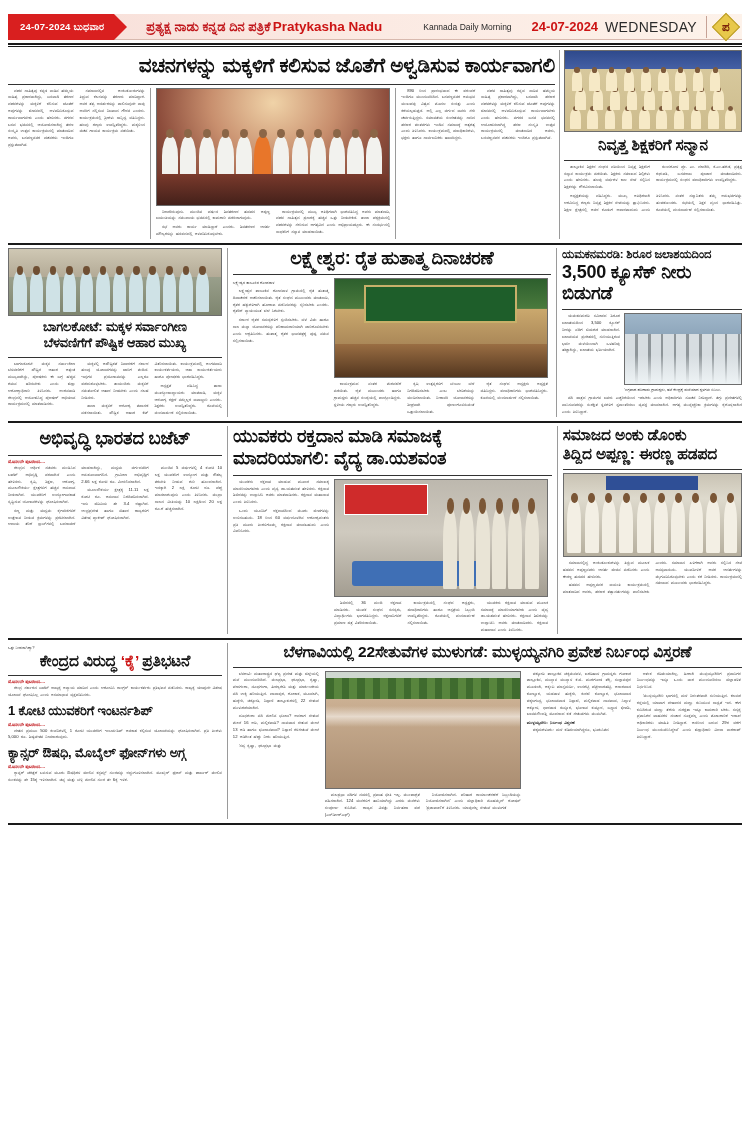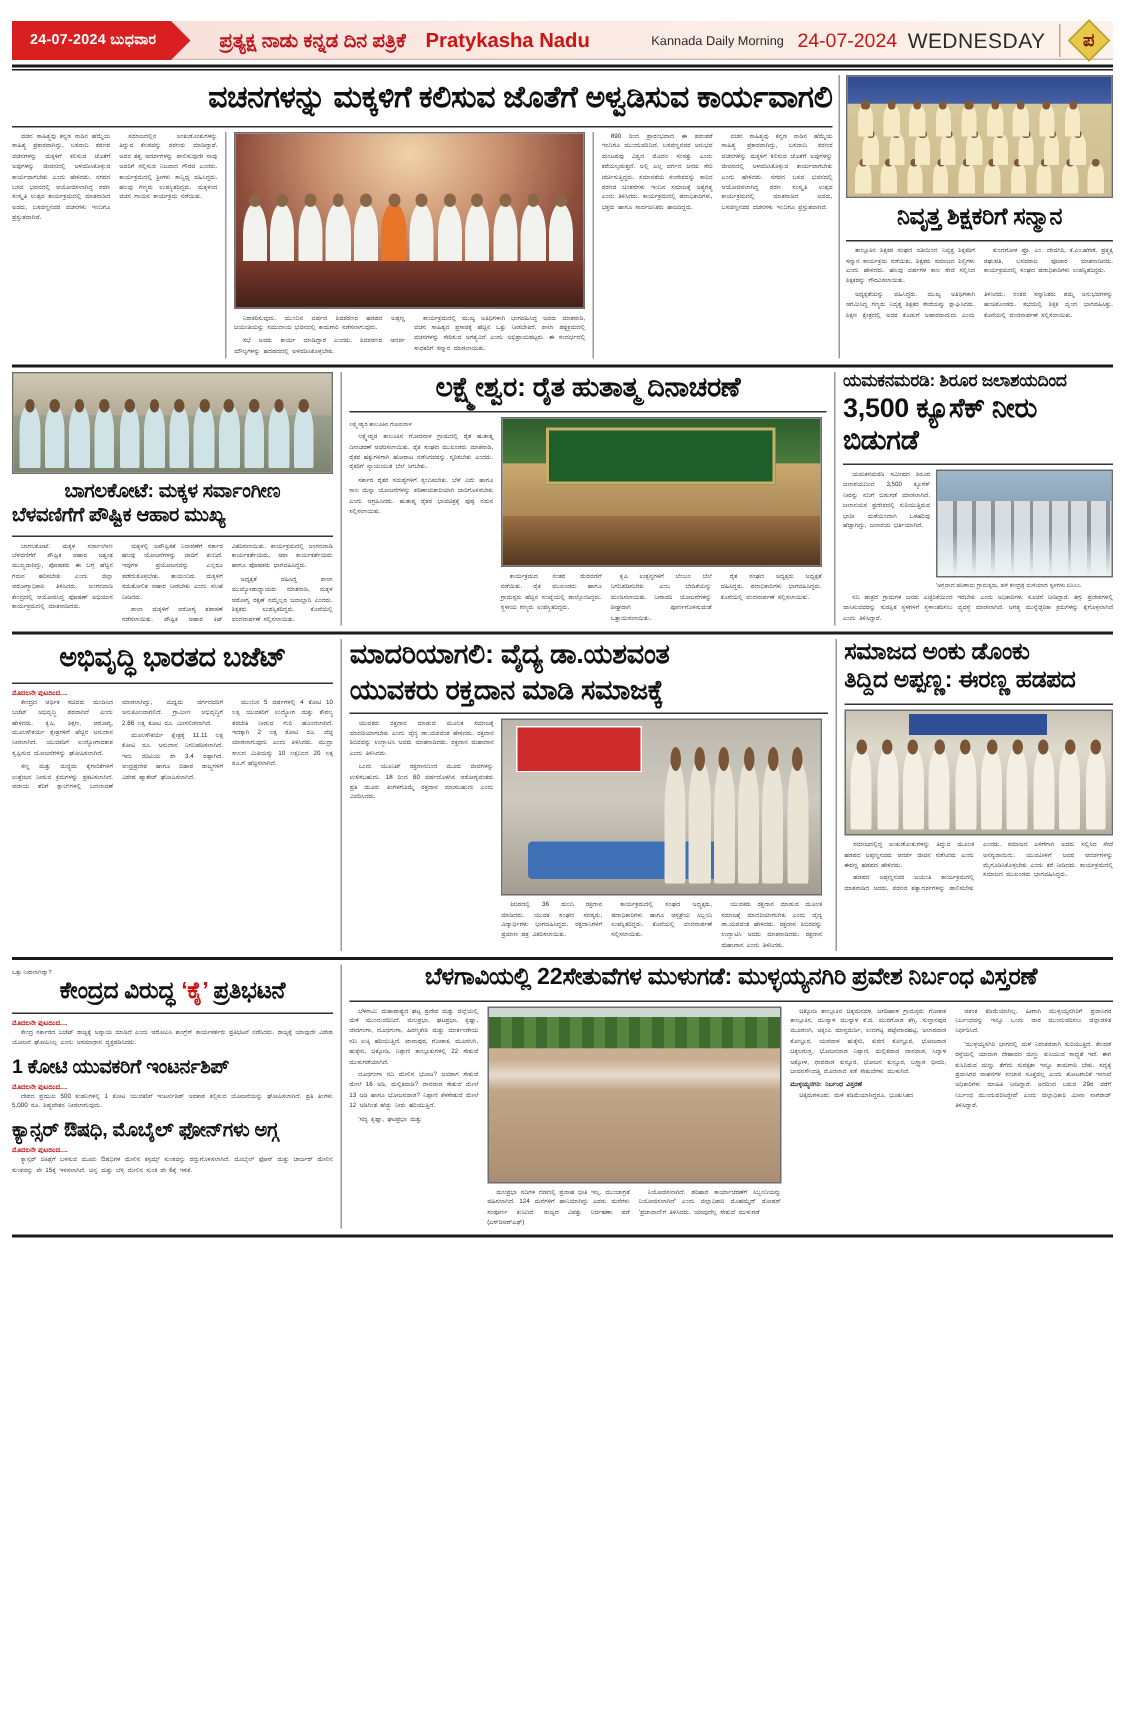--- a/index.html
+++ b/index.html
@@ -45,21 +45,21 @@
     font-size: 13px;
     font-weight: bold;
     margin-left: 32px;
     white-space: nowrap;
   }
   .md-spacer { flex: 1; }
   .md-brand {
     color: #cc1414; font-weight: bold; font-size: 13.5px; white-space: nowrap;
   }
   .md-sub { color:#2a2a2a; font-size: 8.5px; margin-left: 5px; white-space: nowrap; padding-left: 36px; }
-  .md-date2 { color:#cc1414; font-weight:normal; font-size:13px; margin-left:9px; white-space:nowrap;}
+  .md-date2 { color:#cc1414; font-weight:bold; font-size:13px; margin-left:20px; white-space:nowrap;}
   .md-day { color:#2b2b2b; font-size:14px; margin-left:7px; letter-spacing:.3px; white-space:nowrap;}
   .md-sep { width:1px; height:22px; background:#c6a296; margin:0 9px; }
   .md-logo {
     width: 20px; height: 20px; margin-right: 6px;
     background: #e8c84a;
     transform: rotate(45deg);
     display:flex; align-items:center; justify-content:center;
     border:1px solid #b99c2b;
   }
   .md-logo span { transform: rotate(-45deg); font-size:12px; color:#7a2008; font-weight:bold; }
@@ -307,21 +307,21 @@
               <b style="left:41%"></b>
               <b style="left:49%"></b>
               <b style="left:57%"></b>
           <b style="left:65%"></b>
               <b style="left:73%"></b>
               <b style="left:81%"></b>
               <b style="left:89%"></b>
         </div>
       </div>
       <div class="hl hl-md" style="text-align:center;padding:4px 0 1px;">ಬಾಗಲಕೋಟೆ: ಮಕ್ಕಳ ಸರ್ವಾಂಗೀಣ</div>
-      <div class="hl hl-md" style="text-align:left;padding:0 0 3px;">ಬೆಳವಣಿಗೆಗೆ ಪೌಷ್ಟಿಕ ಆಹಾರ ಮುಖ್ಯ</div>
+      <div class="hl hl-md" style="text-align:center;padding:0 0 3px;">ಬೆಳವಣಿಗೆಗೆ ಪೌಷ್ಟಿಕ ಆಹಾರ ಮುಖ್ಯ</div>
       <div class="hrule"></div>
       <div class="body-text cols3">
         <p>ಬಾಗಲಕೋಟೆ: ಮಕ್ಕಳ ಸರ್ವಾಂಗೀಣ ಬೆಳವಣಿಗೆಗೆ ಪೌಷ್ಟಿಕ ಆಹಾರ ಅತ್ಯಂತ ಮುಖ್ಯವಾಗಿದ್ದು, ಪೋಷಕರು ಈ ಬಗ್ಗೆ ಹೆಚ್ಚಿನ ಗಮನ ಹರಿಸಬೇಕು ಎಂದು ಜಿಲ್ಲಾ ಆರೋಗ್ಯಾಧಿಕಾರಿ ತಿಳಿಸಿದರು. ಅಂಗನವಾಡಿ ಕೇಂದ್ರದಲ್ಲಿ ಆಯೋಜಿಸಿದ್ದ ಪೋಷಣ್ ಅಭಿಯಾನ ಕಾರ್ಯಕ್ರಮದಲ್ಲಿ ಮಾತನಾಡಿದರು.</p>
         <p>ಮಕ್ಕಳಲ್ಲಿ ಅಪೌಷ್ಟಿಕತೆ ನಿವಾರಣೆಗೆ ಸರ್ಕಾರ ಹಲವು ಯೋಜನೆಗಳನ್ನು ಜಾರಿಗೆ ತಂದಿದೆ. ಇವುಗಳ ಪ್ರಯೋಜನವನ್ನು ಎಲ್ಲರೂ ಪಡೆದುಕೊಳ್ಳಬೇಕು. ತಾಯಂದಿರು ಮಕ್ಕಳಿಗೆ ಸಮತೋಲಿತ ಆಹಾರ ನೀಡಬೇಕು ಎಂದು ಸಲಹೆ ನೀಡಿದರು.</p>
         <p>ಶಾಲಾ ಮಕ್ಕಳಿಗೆ ಆರೋಗ್ಯ ತಪಾಸಣೆ ನಡೆಸಲಾಯಿತು. ಪೌಷ್ಟಿಕ ಆಹಾರ ಕಿಟ್ ವಿತರಿಸಲಾಯಿತು. ಕಾರ್ಯಕ್ರಮದಲ್ಲಿ ಅಂಗನವಾಡಿ ಕಾರ್ಯಕರ್ತೆಯರು, ಆಶಾ ಕಾರ್ಯಕರ್ತೆಯರು ಹಾಗೂ ಪೋಷಕರು ಭಾಗವಹಿಸಿದ್ದರು.</p>
         <p>ಅಧ್ಯಕ್ಷತೆ ವಹಿಸಿದ್ದ ಶಾಲಾ ಮುಖ್ಯೋಪಾಧ್ಯಾಯರು ಮಾತನಾಡಿ, ಮಕ್ಕಳ ಆರೋಗ್ಯ ರಕ್ಷಣೆ ನಮ್ಮೆಲ್ಲರ ಜವಾಬ್ದಾರಿ ಎಂದರು. ಶಿಕ್ಷಕರು ಉಪಸ್ಥಿತರಿದ್ದರು. ಕೊನೆಯಲ್ಲಿ ವಂದನಾರ್ಪಣೆ ಸಲ್ಲಿಸಲಾಯಿತು.</p>
       </div>
     </div>
 
     <div class="vrule" style="margin:0 5px;"></div>
@@ -389,22 +389,22 @@
         <p>ಕೇಂದ್ರದ ಆರ್ಥಿಕ ಸಚಿವರು ಮಂಡಿಸಿದ ಬಜೆಟ್ ಅಭಿವೃದ್ಧಿ ಪರವಾಗಿದೆ ಎಂದು ಹೇಳಿದರು. ಕೃಷಿ, ಶಿಕ್ಷಣ, ಆರೋಗ್ಯ, ಮೂಲಸೌಕರ್ಯ ಕ್ಷೇತ್ರಗಳಿಗೆ ಹೆಚ್ಚಿನ ಅನುದಾನ ನೀಡಲಾಗಿದೆ. ಯುವಕರಿಗೆ ಉದ್ಯೋಗಾವಕಾಶ ಸೃಷ್ಟಿಸುವ ಯೋಜನೆಗಳನ್ನು ಘೋಷಿಸಲಾಗಿದೆ.</p>
         <p>ಸಣ್ಣ ಮತ್ತು ಮಧ್ಯಮ ಕೈಗಾರಿಕೆಗಳಿಗೆ ಉತ್ತೇಜನ ನೀಡುವ ಕ್ರಮಗಳನ್ನು ಪ್ರಕಟಿಸಲಾಗಿದೆ. ಆದಾಯ ತೆರಿಗೆ ಸ್ಲಾಬ್‌ಗಳಲ್ಲಿ ಬದಲಾವಣೆ ಮಾಡಲಾಗಿದ್ದು, ಮಧ್ಯಮ ವರ್ಗದವರಿಗೆ ಅನುಕೂಲವಾಗಲಿದೆ. ಗ್ರಾಮೀಣ ಅಭಿವೃದ್ಧಿಗೆ 2.66 ಲಕ್ಷ ಕೋಟಿ ರೂ. ಮೀಸಲಿಡಲಾಗಿದೆ.</p>
         <p>ಮೂಲಸೌಕರ್ಯ ಕ್ಷೇತ್ರಕ್ಕೆ 11.11 ಲಕ್ಷ ಕೋಟಿ ರೂ. ಅನುದಾನ ನಿಗದಿಪಡಿಸಲಾಗಿದೆ. ಇದು ಜಿಡಿಪಿಯ ಶೇ 3.4 ರಷ್ಟಾಗಿದೆ. ಆಂಧ್ರಪ್ರದೇಶ ಹಾಗೂ ಬಿಹಾರ ರಾಜ್ಯಗಳಿಗೆ ವಿಶೇಷ ಪ್ಯಾಕೇಜ್ ಘೋಷಿಸಲಾಗಿದೆ.</p>
         <p>ಮುಂದಿನ 5 ವರ್ಷಗಳಲ್ಲಿ 4 ಕೋಟಿ 10 ಲಕ್ಷ ಯುವಕರಿಗೆ ಉದ್ಯೋಗ ಮತ್ತು ಕೌಶಲ್ಯ ತರಬೇತಿ ನೀಡುವ ಗುರಿ ಹೊಂದಲಾಗಿದೆ. ಇದಕ್ಕಾಗಿ 2 ಲಕ್ಷ ಕೋಟಿ ರೂ. ವೆಚ್ಚ ಮಾಡಲಾಗುವುದು ಎಂದು ತಿಳಿಸಿದರು. ಮುದ್ರಾ ಸಾಲದ ಮಿತಿಯನ್ನು 10 ಲಕ್ಷದಿಂದ 20 ಲಕ್ಷ ರೂ.ಗೆ ಹೆಚ್ಚಿಸಲಾಗಿದೆ.</p>
       </div>
     </div>
 
     <div class="vrule" style="margin:0 5px;"></div>
 
     <div style="width:320px;">
+      <div class="hl hl-xl" style="padding:0 0 1px;">ಯುವಕರು ರಕ್ತದಾನ ಮಾಡಿ ಸಮಾಜಕ್ಕೆ</div>
       <div class="hl hl-xl" style="padding:0 0 3px;">ಮಾದರಿಯಾಗಲಿ: ವೈದ್ಯ ಡಾ.ಯಶವಂತ</div>
-      <div class="hl hl-xl" style="padding:0 0 1px;">ಯುವಕರು ರಕ್ತದಾನ ಮಾಡಿ ಸಮಾಜಕ್ಕೆ</div>
       <div class="hrule"></div>
       <div class="flexrow" style="gap:5px;">
         <div style="width:96px;">
           <div class="body-text">
             <p>ಯುವಕರು ರಕ್ತದಾನ ಮಾಡುವ ಮೂಲಕ ಸಮಾಜಕ್ಕೆ ಮಾದರಿಯಾಗಬೇಕು ಎಂದು ವೈದ್ಯ ಡಾ.ಯಶವಂತ ಹೇಳಿದರು. ರಕ್ತದಾನ ಶಿಬಿರವನ್ನು ಉದ್ಘಾಟಿಸಿ ಅವರು ಮಾತನಾಡಿದರು. ರಕ್ತದಾನ ಮಹಾದಾನ ಎಂದು ತಿಳಿಸಿದರು.</p>
             <p>ಒಂದು ಯೂನಿಟ್ ರಕ್ತದಾನದಿಂದ ಮೂರು ಜೀವಗಳನ್ನು ಉಳಿಸಬಹುದು. 18 ರಿಂದ 60 ವರ್ಷದೊಳಗಿನ ಆರೋಗ್ಯವಂತರು ಪ್ರತಿ ಮೂರು ತಿಂಗಳಿಗೊಮ್ಮೆ ರಕ್ತದಾನ ಮಾಡಬಹುದು ಎಂದು ವಿವರಿಸಿದರು.</p>
           </div>
         </div>
         <div style="width:214px;">
           <div class="photo ph-donate" style="height:118px;">

